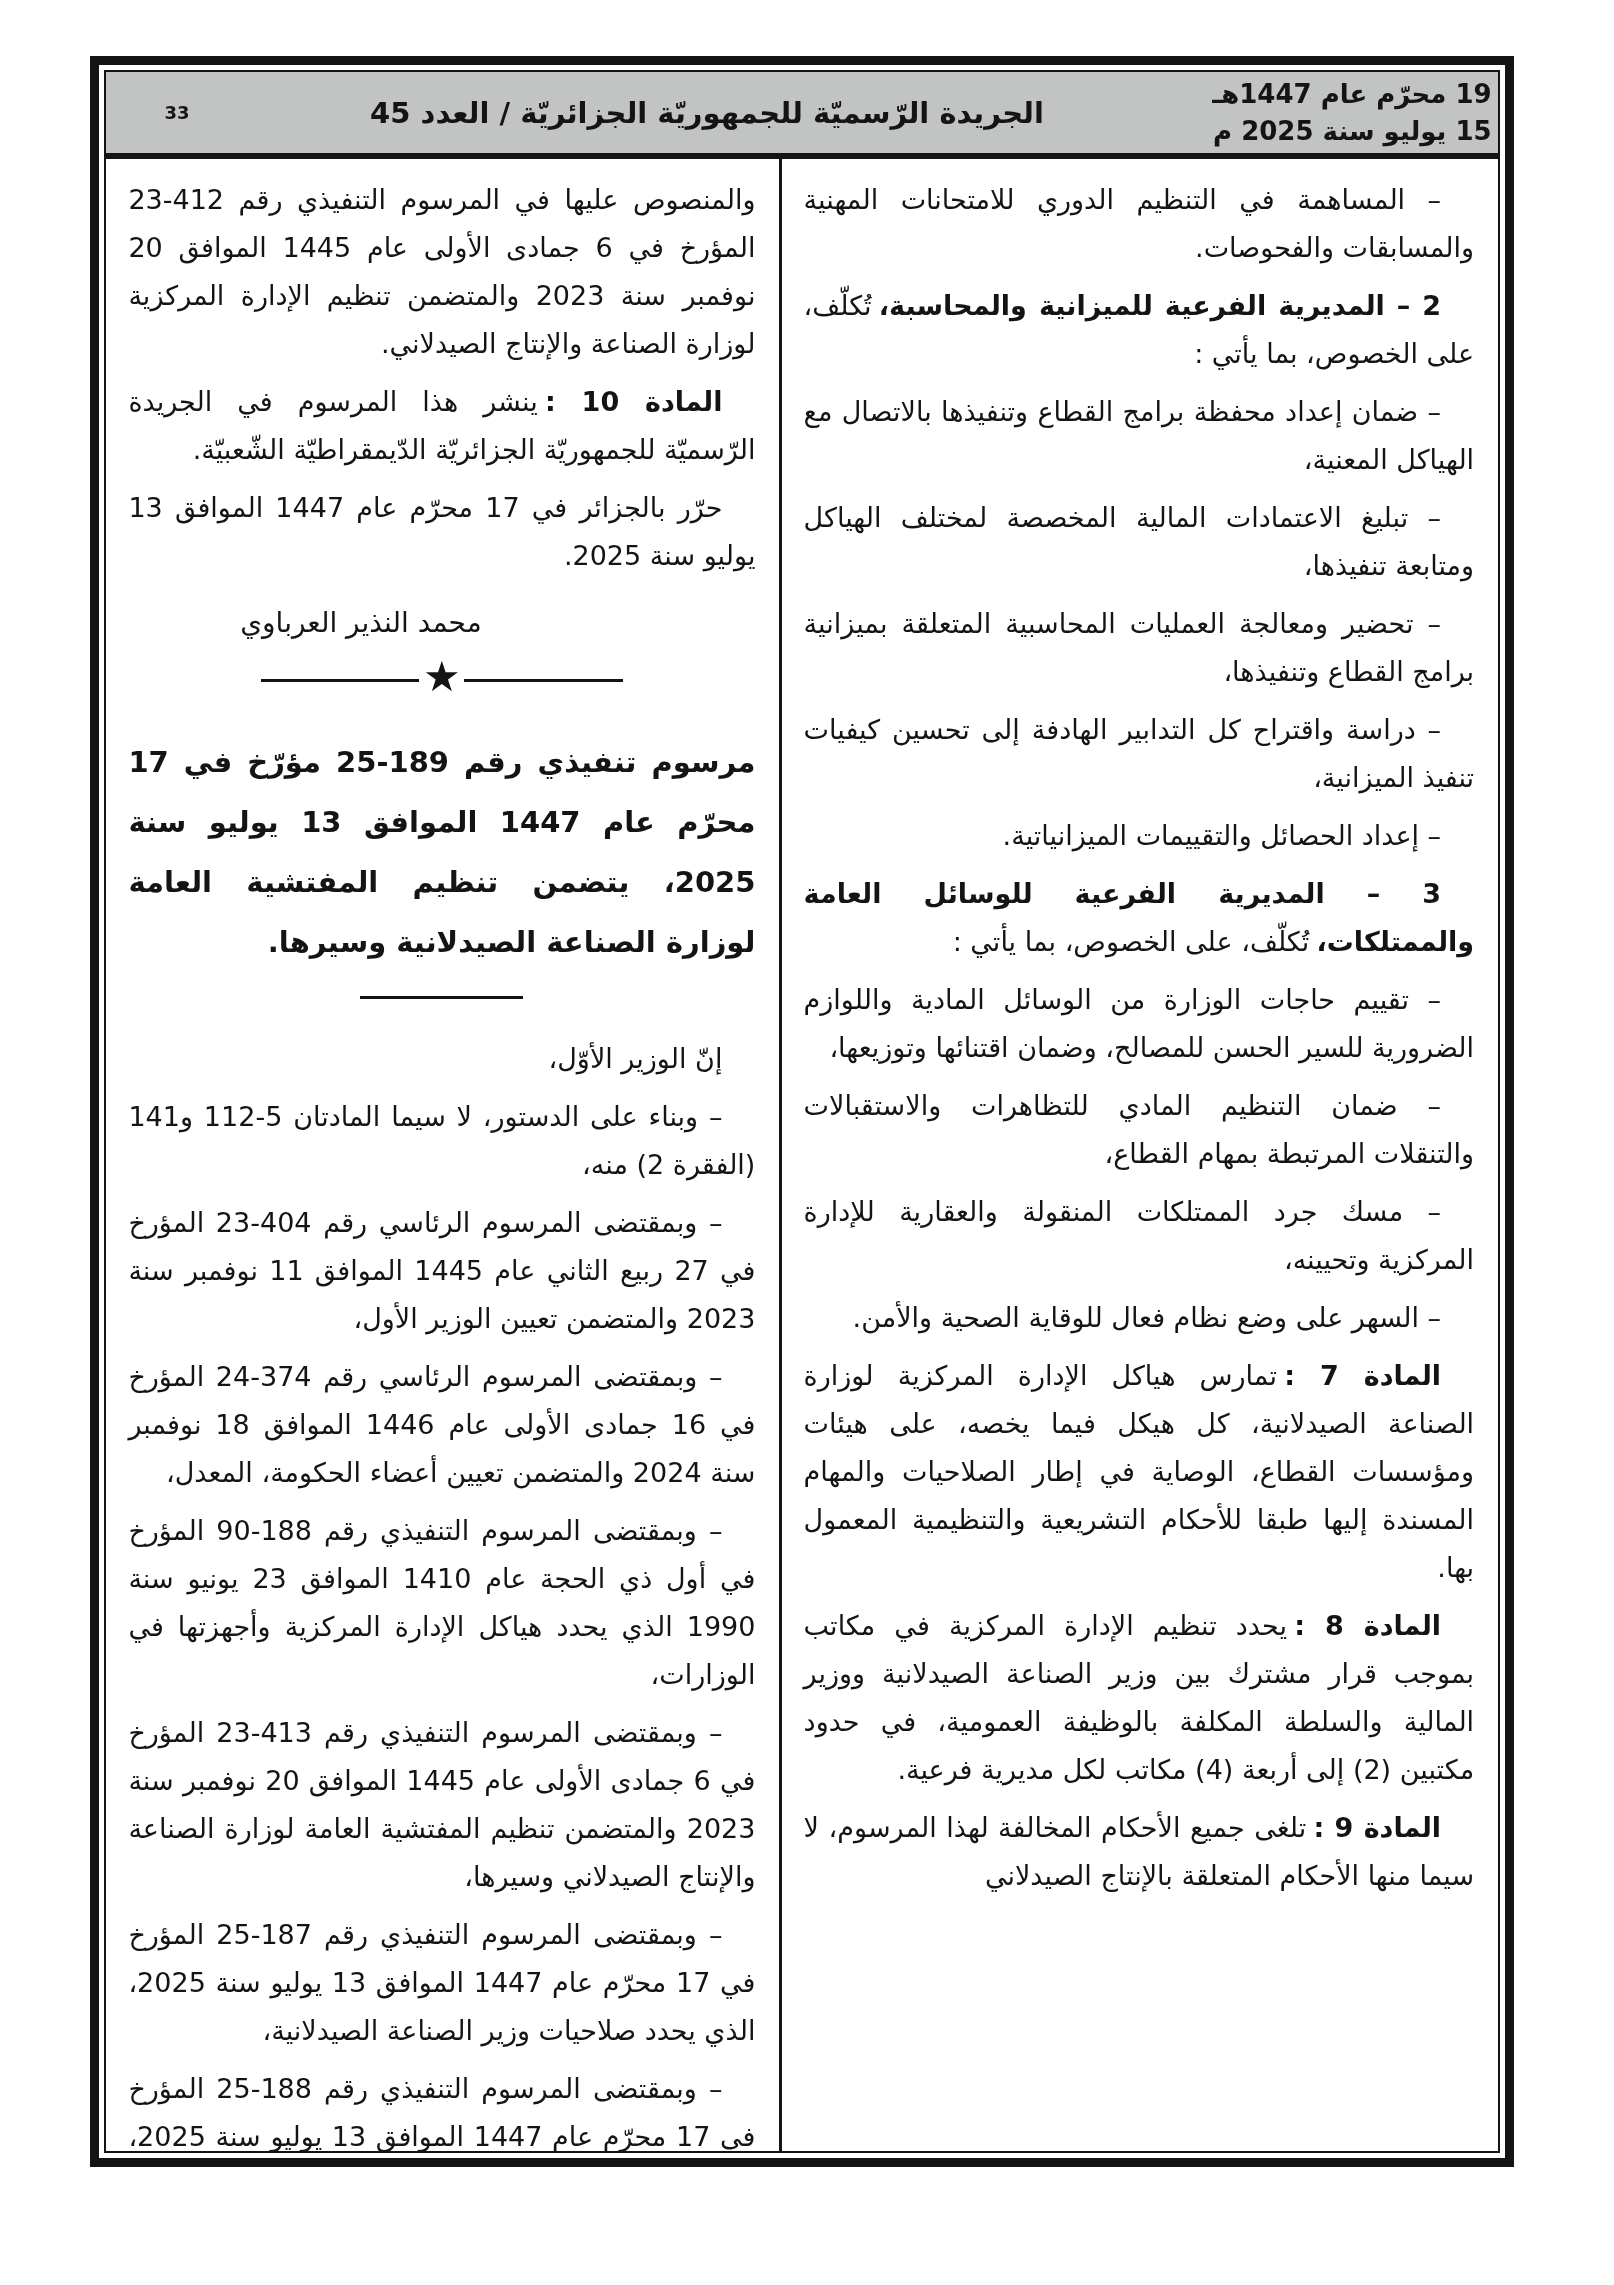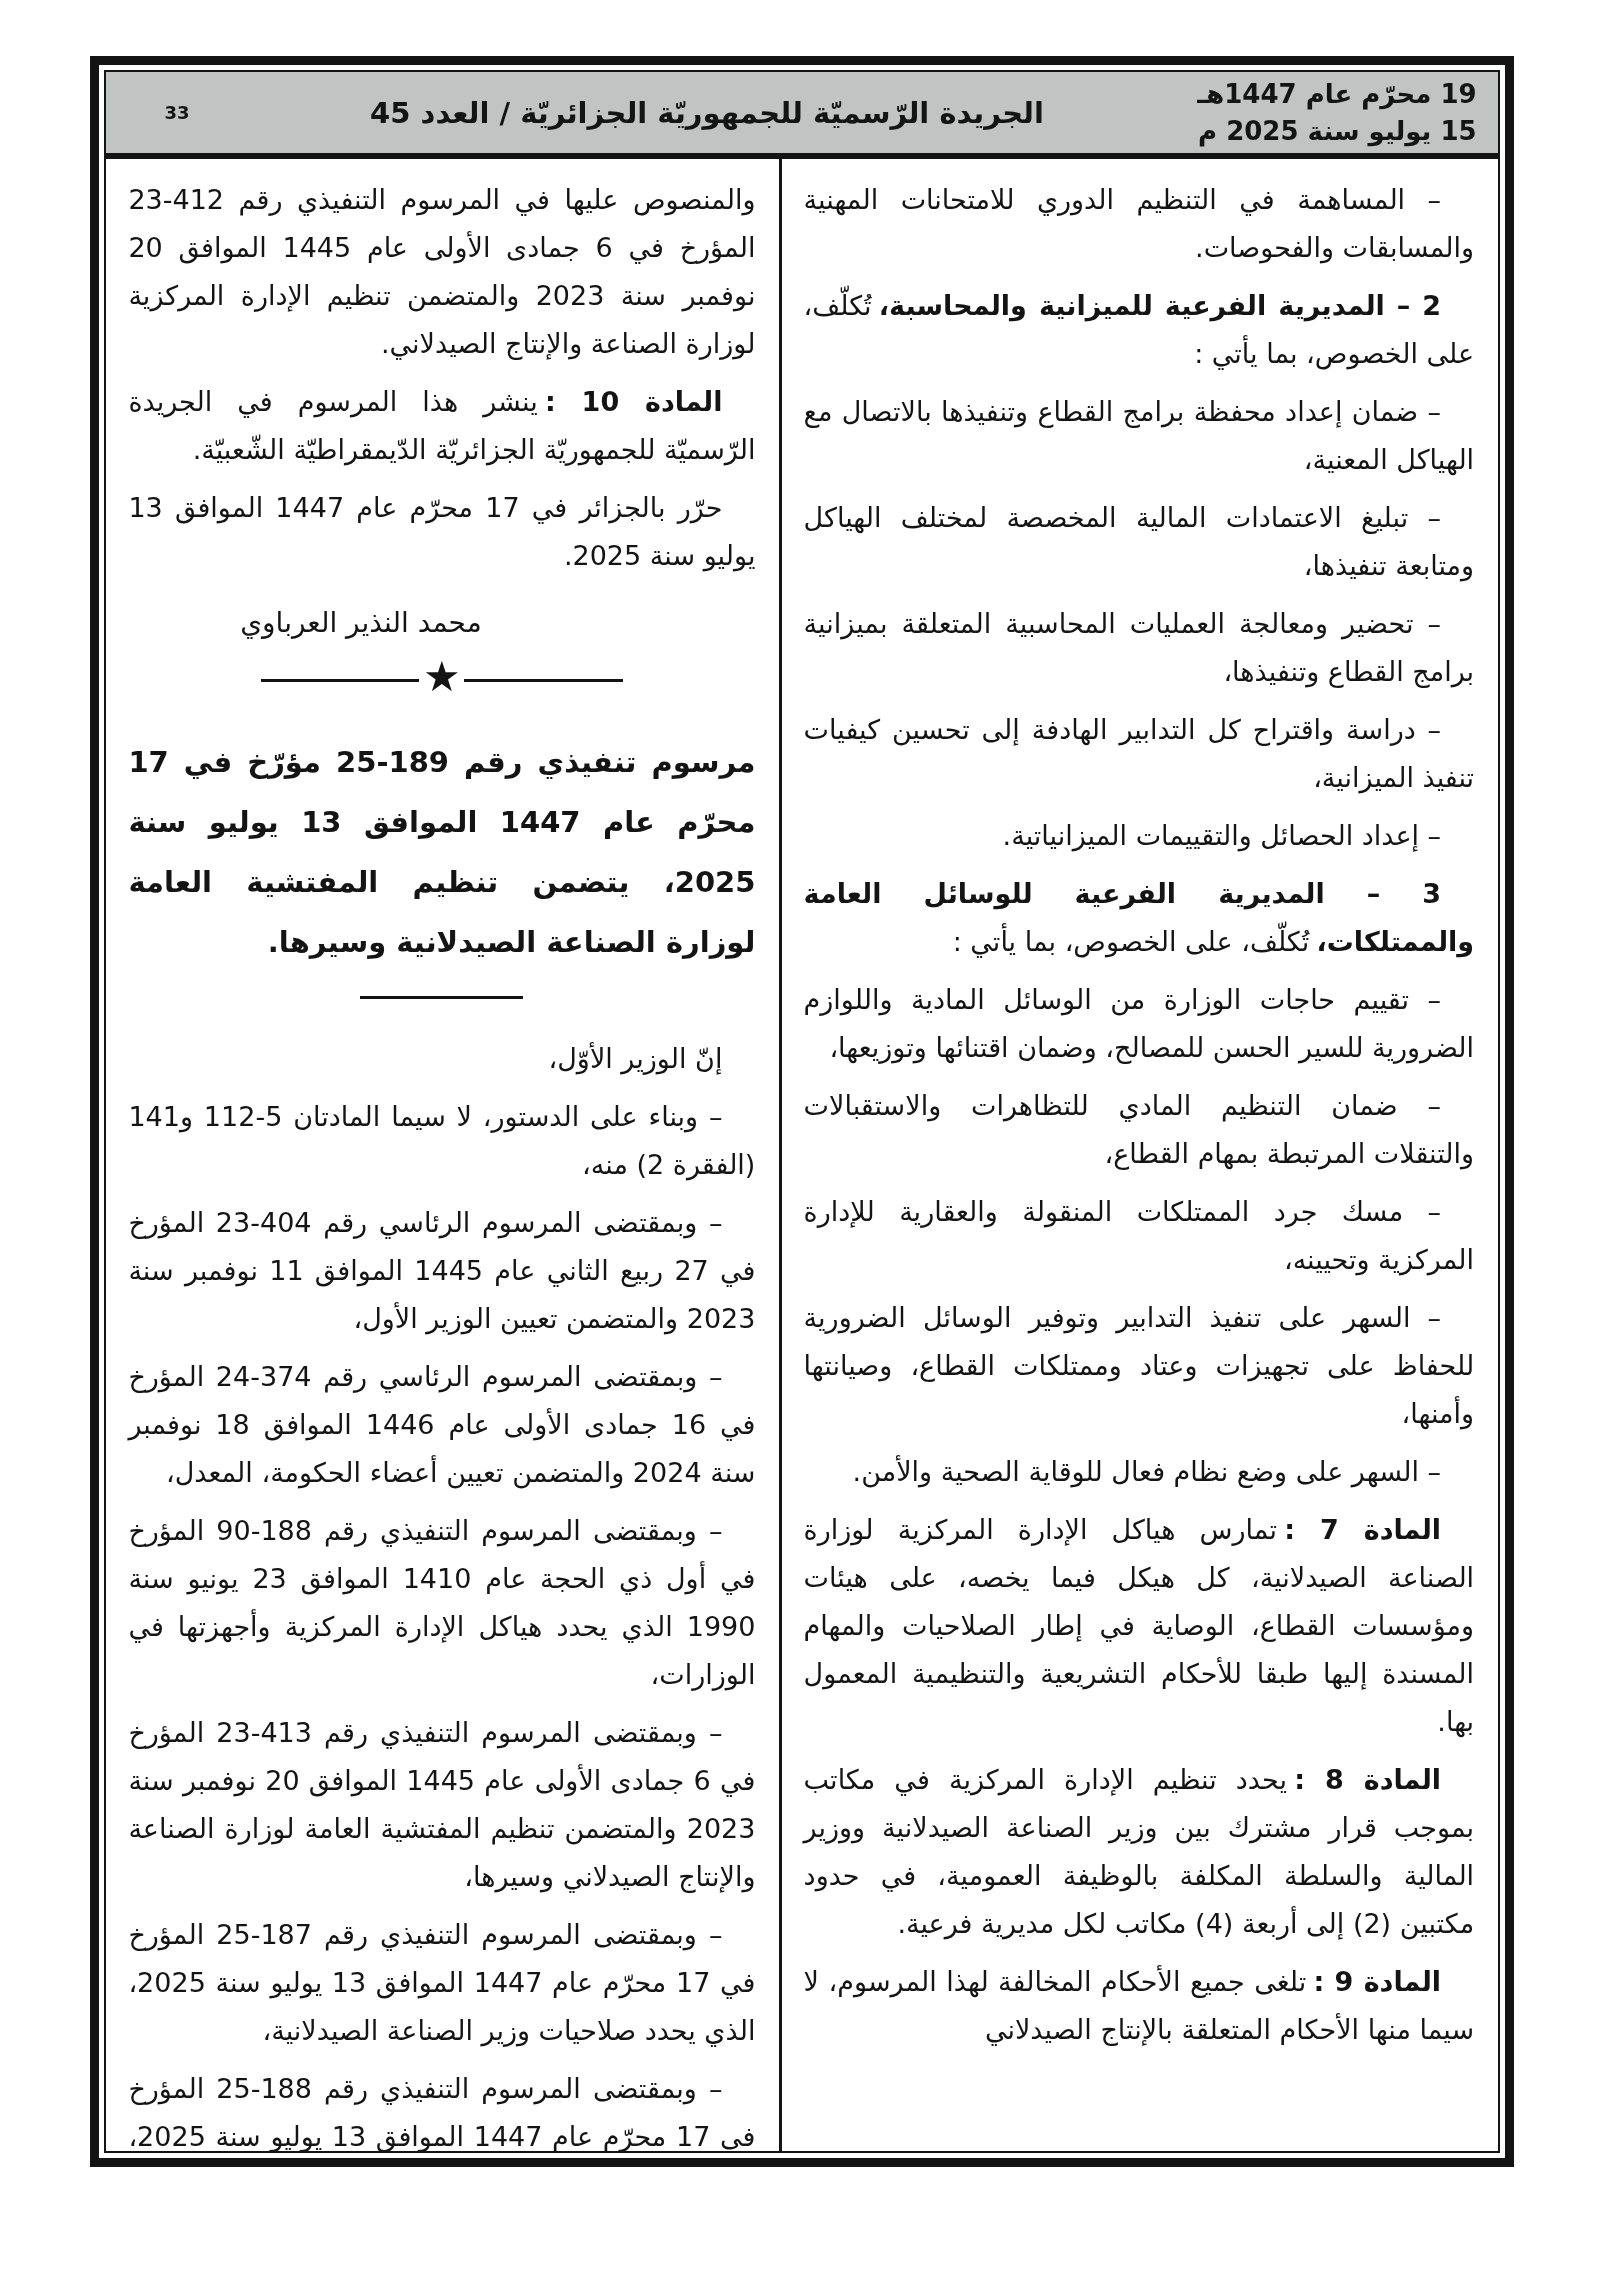--- a/index.html
+++ b/index.html
@@ -26,21 +26,21 @@
   }
   .band {
     flex: 0 0 auto;
     height: 87px;
     background: var(--header-bg, #c2c3c3);
     border-bottom: 6.3px solid var(--ink, #141414);
     display: flex; align-items: center;
     font-weight: bold;
   }
   .band-dates {
-    width: 335px; padding-right: 21px;
+    width: 335px; padding-right: 6px;
     text-align: right;
     font-size: 26px; line-height: 37px;
   }
   .band-title { flex: 1; text-align: center; font-size: 29px; }
   .band-page { width: 145px; padding-left: 58px; text-align: left; font-size: 18px; }
 
   .columns { flex: 1; display: flex; align-items: stretch; }
   .divider { flex: 0 0 auto; width: 2.7px; background: var(--ink, #141414); }
   .col { padding: 16.3px 23.5px 0 22px; }
   .col-first { width: 716px; }
@@ -108,21 +108,20 @@
         <p class="para"><strong class="lead">2 – المديرية الفرعية للميزانية والمحاسبة،</strong><span>تُكلّف، على الخصوص، بما يأتي :</span></p>
         <p class="para">– ضمان إعداد محفظة برامج القطاع وتنفيذها بالاتصال مع الهياكل المعنية،</p>
         <p class="para">– تبليغ الاعتمادات المالية المخصصة لمختلف الهياكل ومتابعة تنفيذها،</p>
         <p class="para">– تحضير ومعالجة العمليات المحاسبية المتعلقة بميزانية برامج القطاع وتنفيذها،</p>
         <p class="para">– دراسة واقتراح كل التدابير الهادفة إلى تحسين كيفيات تنفيذ الميزانية،</p>
         <p class="para">– إعداد الحصائل والتقييمات الميزانياتية.</p>
         <p class="para"><strong class="lead">3 – المديرية الفرعية للوسائل العامة والممتلكات،</strong><span>تُكلّف، على الخصوص، بما يأتي :</span></p>
         <p class="para">– تقييم حاجات الوزارة من الوسائل المادية واللوازم الضرورية للسير الحسن للمصالح، وضمان اقتنائها وتوزيعها،</p>
         <p class="para">– ضمان التنظيم المادي للتظاهرات والاستقبالات والتنقلات المرتبطة بمهام القطاع،</p>
         <p class="para">– مسك جرد الممتلكات المنقولة والعقارية للإدارة المركزية وتحيينه،</p>
-        <p class="para">– السهر على تنفيذ التدابير وتوفير الوسائل الضرورية للحفاظ على تجهيزات وعتاد وممتلكات القطاع، وصيانتها وأمنها،</p>
         <p class="para">– السهر على وضع نظام فعال للوقاية الصحية والأمن.</p>
         <p class="para"><strong class="lead">المادة 7 :</strong><span>تمارس هياكل الإدارة المركزية لوزارة الصناعة الصيدلانية، كل هيكل فيما يخصه، على هيئات ومؤسسات القطاع، الوصاية في إطار الصلاحيات والمهام المسندة إليها طبقا للأحكام التشريعية والتنظيمية المعمول بها.</span></p>
         <p class="para"><strong class="lead">المادة 8 :</strong><span>يحدد تنظيم الإدارة المركزية في مكاتب بموجب قرار مشترك بين وزير الصناعة الصيدلانية ووزير المالية والسلطة المكلفة بالوظيفة العمومية، في حدود مكتبين (2) إلى أربعة (4) مكاتب لكل مديرية فرعية.</span></p>
         <p class="para"><strong class="lead">المادة 9 :</strong><span>تلغى جميع الأحكام المخالفة لهذا المرسوم، لا سيما منها الأحكام المتعلقة بالإنتاج الصيدلاني</span></p>
       </div>
 
       <div class="divider"></div>
 
       <div class="col col-second">
         <p class="para noindent">والمنصوص عليها في المرسوم التنفيذي رقم 412-23 المؤرخ في 6 جمادى الأولى عام 1445 الموافق 20 نوفمبر سنة 2023 والمتضمن تنظيم الإدارة المركزية لوزارة الصناعة والإنتاج الصيدلاني.</p>

